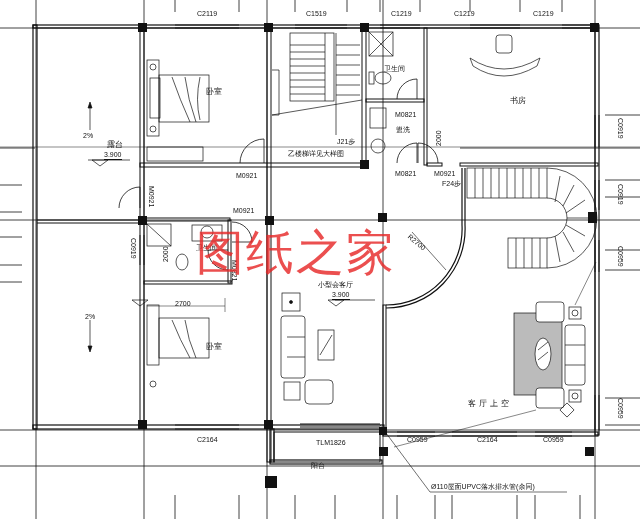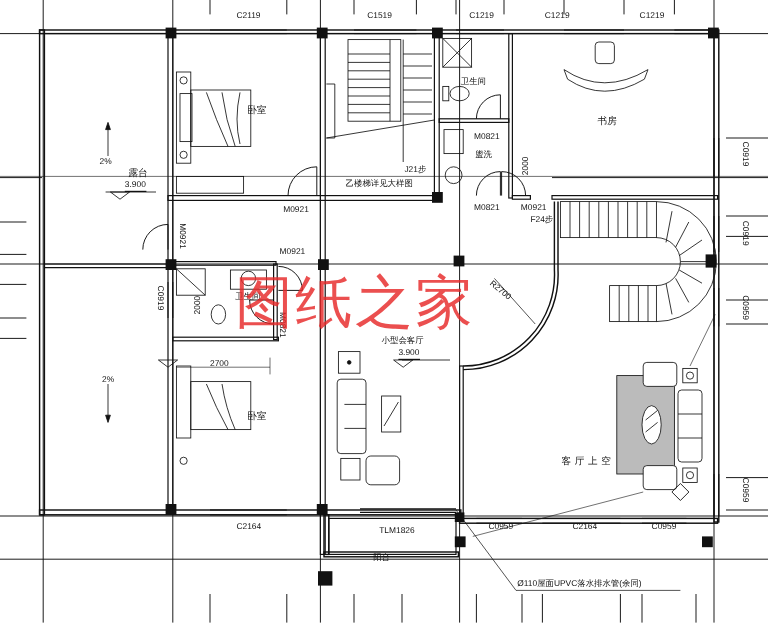--- a/index.html
+++ b/index.html
@@ -335,27 +335,27 @@
 <div class="lbl" style="left:85px;top:313px;">2%</div>
 
 <div class="lbl room" style="left:206px;top:88px;">卧室</div>
 <div class="lbl room" style="left:206px;top:343px;">卧室</div>
 
 <div class="lbl" style="left:288px;top:150px;">乙楼梯详见大样图</div>
 <div class="lbl" style="left:337px;top:138px;">J21步</div>
 
 <div class="lbl" style="left:384px;top:65px;">卫生间</div>
 <div class="lbl" style="left:396px;top:126px;">盥洗</div>
-<div class="lbl room" style="left:498px;top:97px;">书房</div>
+<div class="lbl room" style="left:510px;top:97px;">书房</div>
 <div class="lbl" style="left:196px;top:244px;">卫生间</div>
 
 <div class="lbl" style="left:318px;top:281px;">小型会客厅</div>
 <div class="lbl under" style="left:332px;top:291px;">3.900</div>
 
-<div class="lbl room" style="left:468px;top:381px;letter-spacing:3px;">客厅上空</div>
+<div class="lbl room" style="left:468px;top:400px;letter-spacing:3px;">客厅上空</div>
 
 <div class="lbl" style="left:316px;top:439px;">TLM1826</div>
 <div class="lbl" style="left:311px;top:462px;">阳台</div>
 
 <div class="lbl" style="left:236px;top:172px;">M0921</div>
 <div class="lbl vert" style="left:155px;top:186px;">M0921</div>
 <div class="lbl" style="left:233px;top:207px;">M0921</div>
 <div class="lbl" style="left:434px;top:170px;">M0921</div>
 <div class="lbl" style="left:395px;top:111px;">M0821</div>
 <div class="lbl" style="left:395px;top:170px;">M0821</div>

